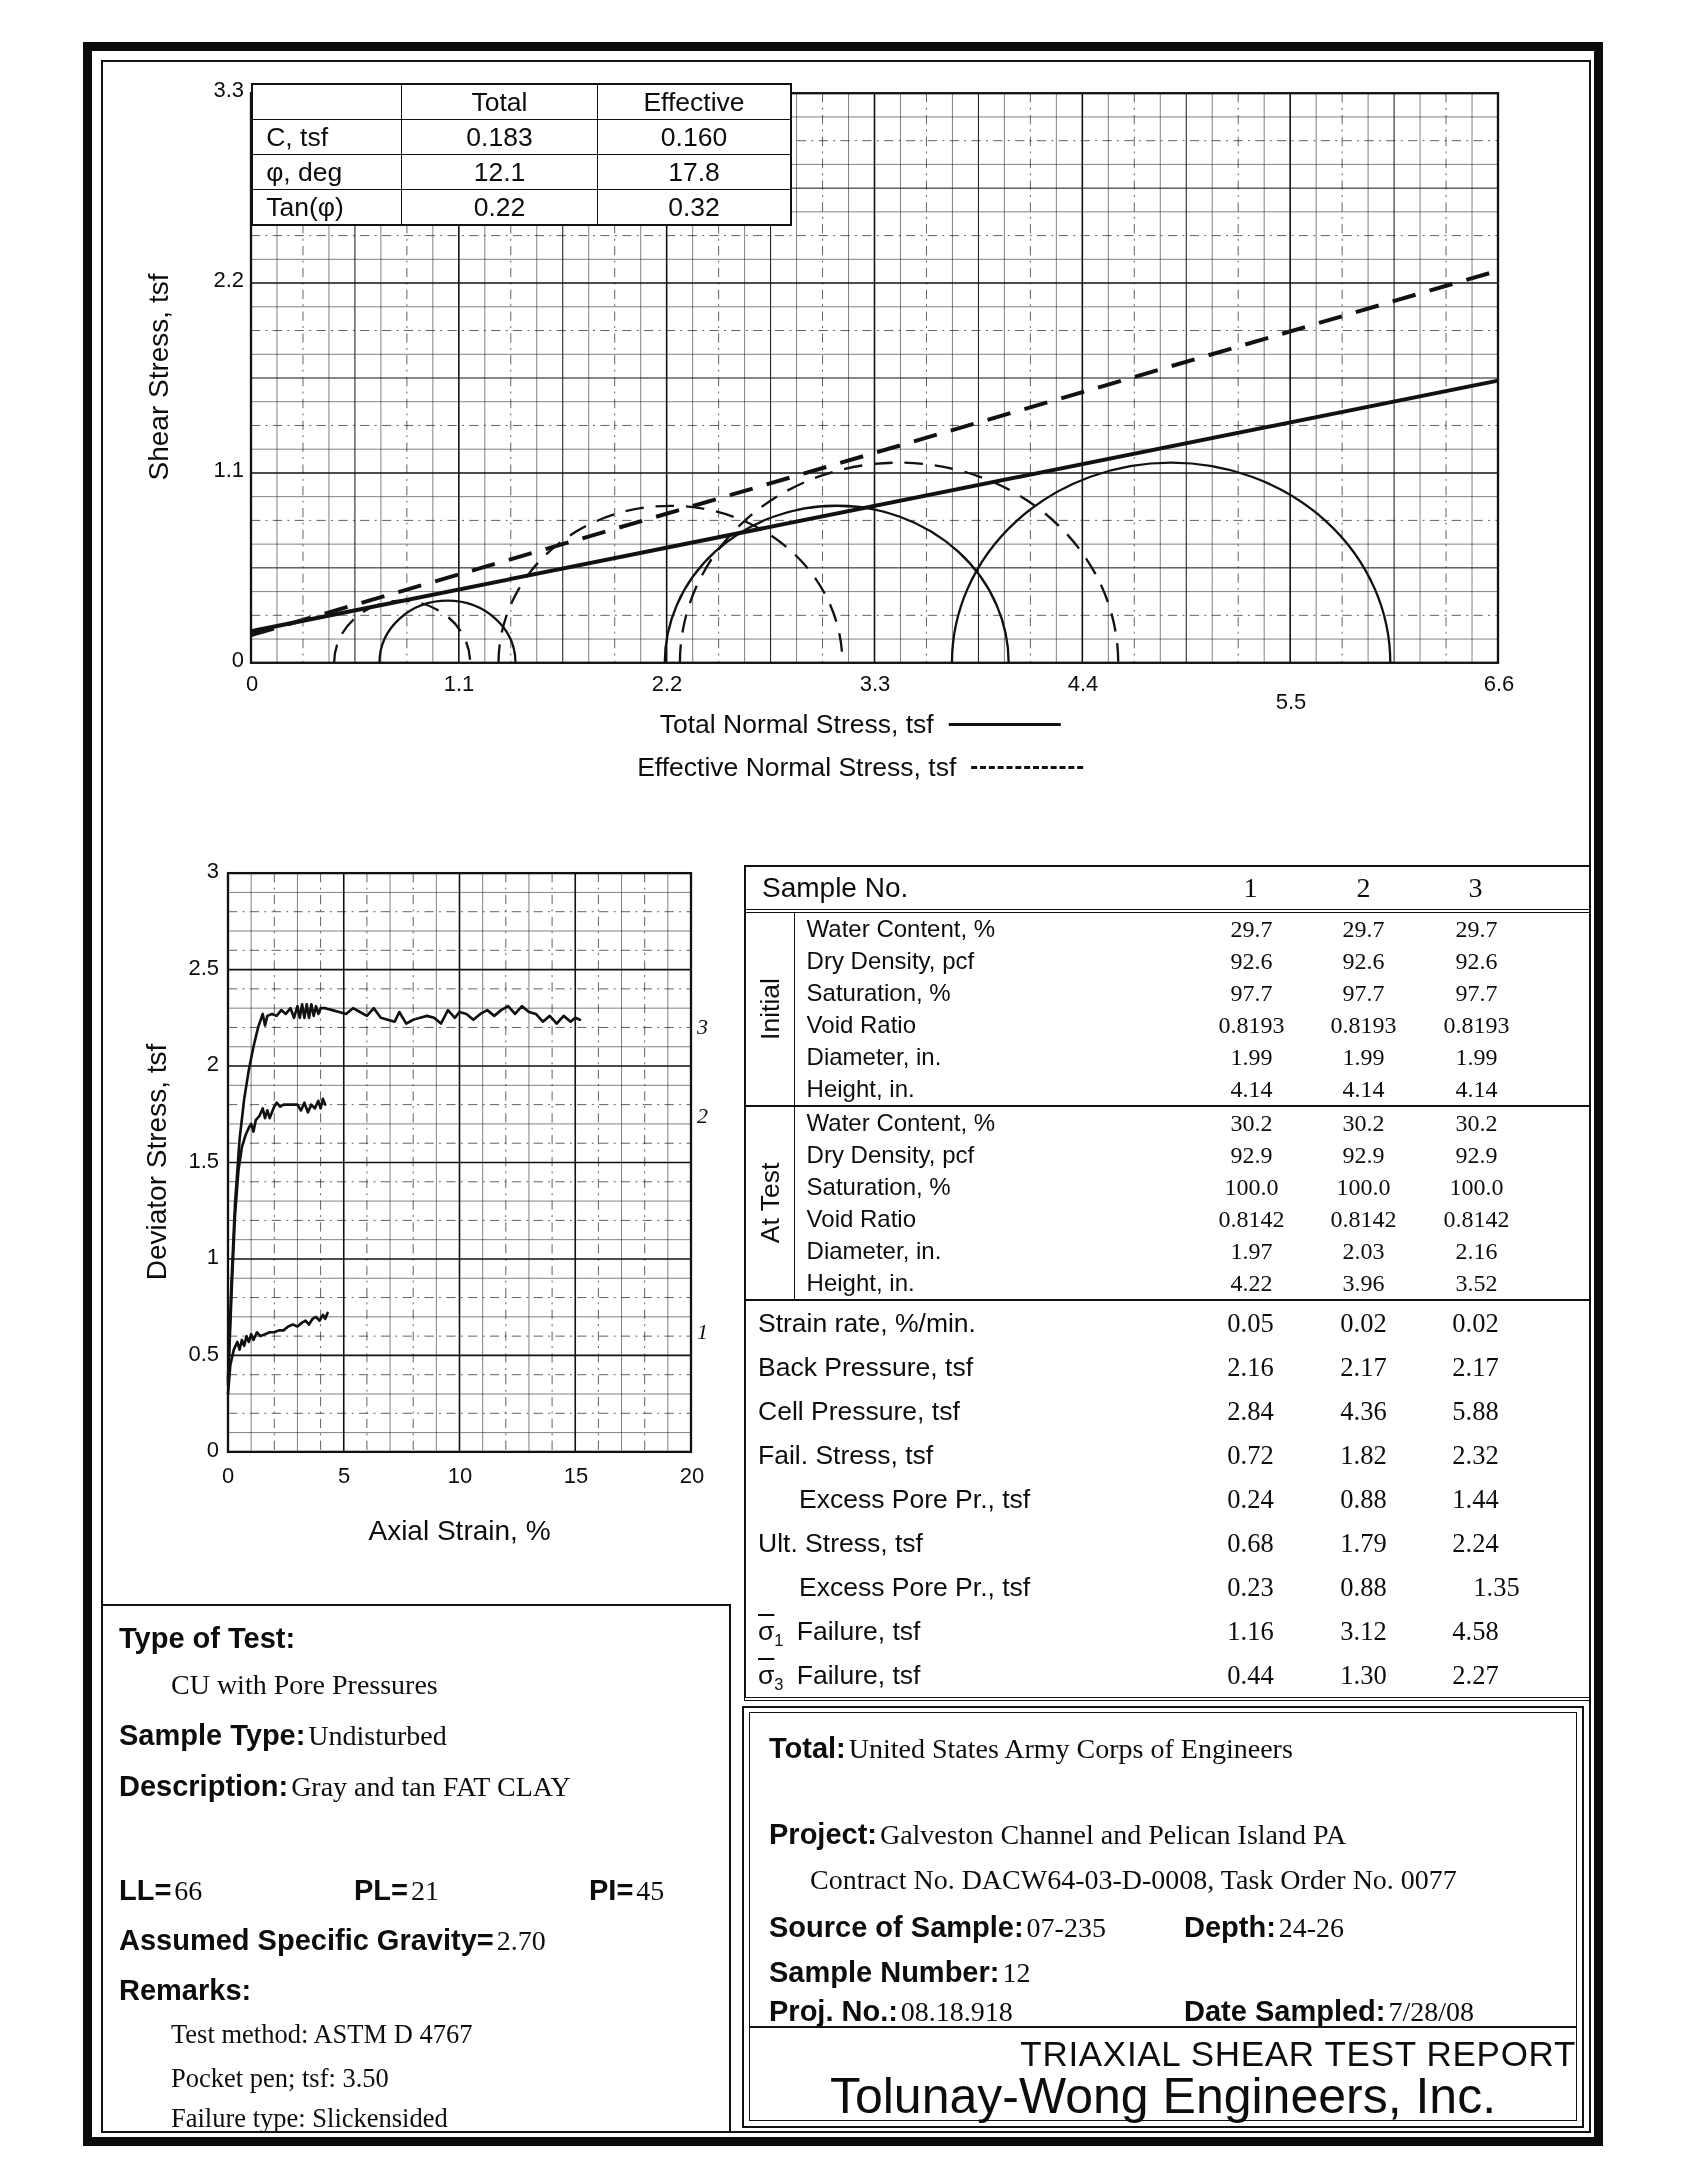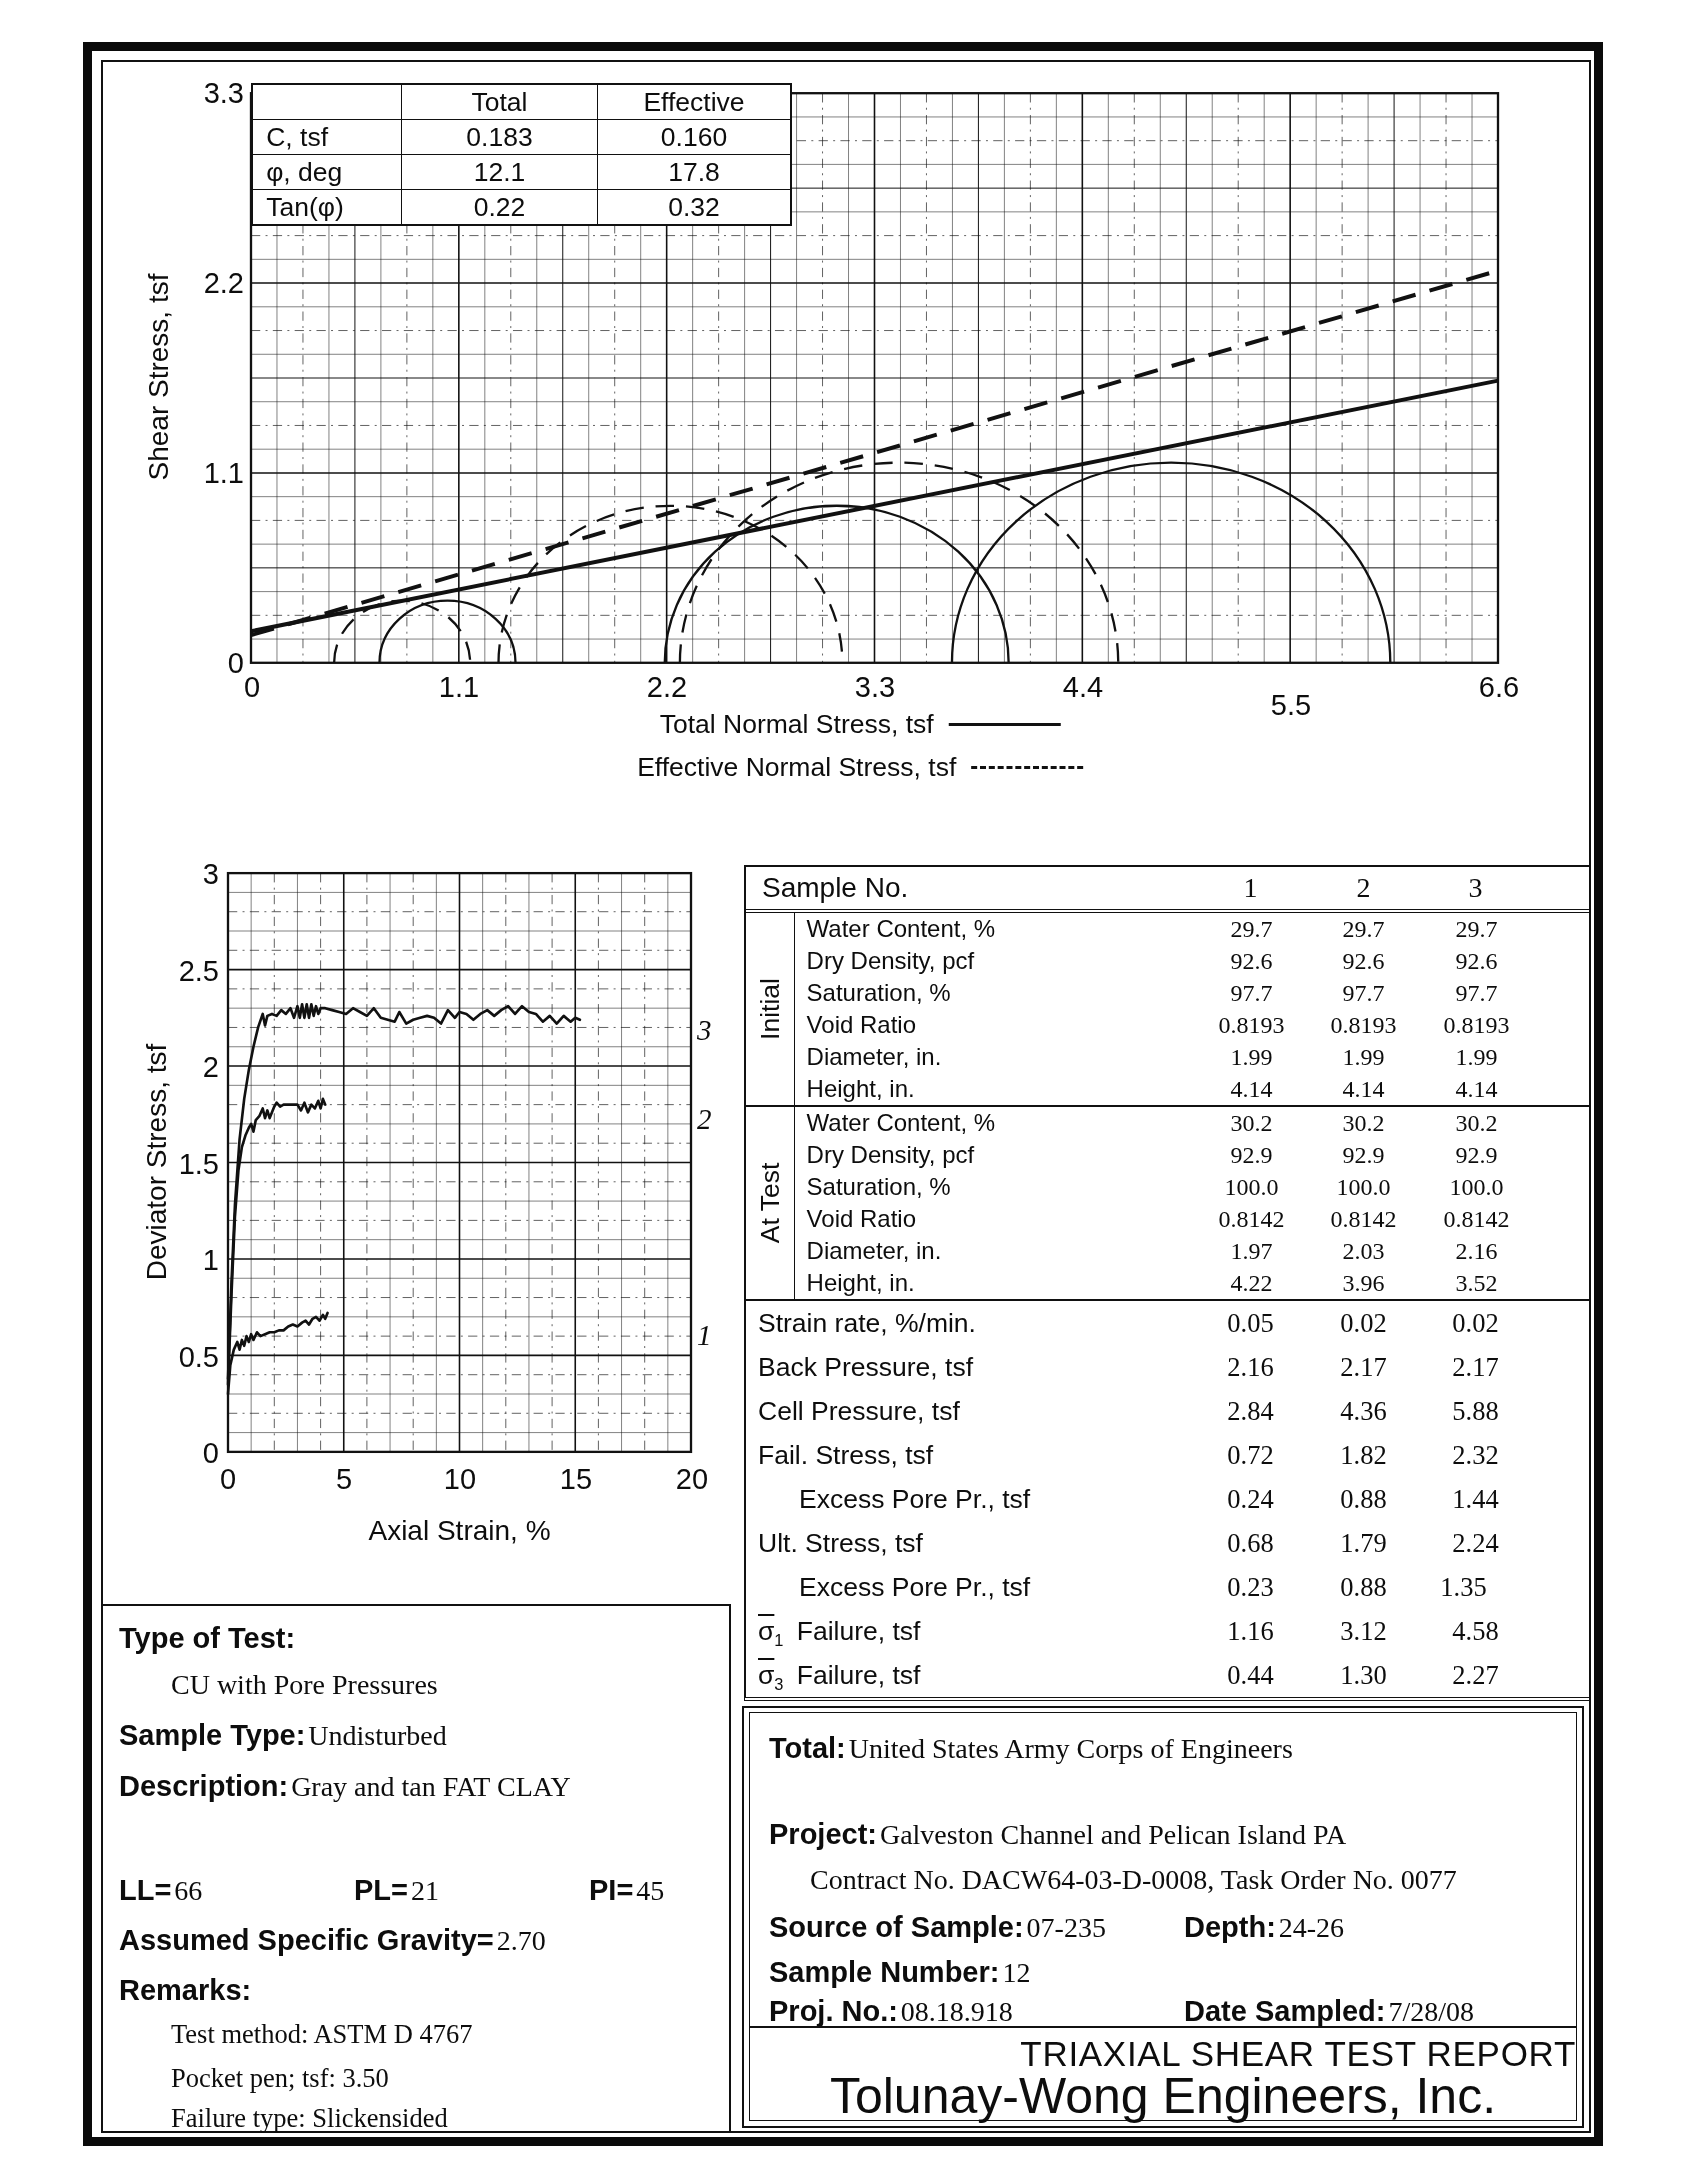--- a/index.html
+++ b/index.html
@@ -1,21 +1,21 @@
 <!DOCTYPE html>
 <html style="font-size:10.6px"><head>
 <meta charset="utf-8">
 <style>
   html,body{margin:0;padding:0;background:#e8e8e6;}
   #page{position:relative;width:1694px;height:2183px;background:#ffffff;
         font-family:"Liberation Sans",sans-serif;color:#0d0d0d;overflow:hidden;}
   .abs{position:absolute;}
   .sans{font-family:"Liberation Sans",sans-serif;}
   .serif{font-family:"Liberation Serif",serif;}
-  .tick{position:absolute;font-size:29px;text-align:center;white-space:nowrap;}
+  .tick{position:absolute;font-size:22px;text-align:center;white-space:nowrap;}
   .tick.right{text-align:right;}
   .rot{transform:translate(-50%,-50%) rotate(-90deg);transform-origin:center center;white-space:nowrap;}
   .ovl{text-decoration:overline;}
   sub{font-size:0.62em;}
 
   
   #border-outer{left:83px;top:42px;width:1520px;height:2104px;border:9.3px solid #0a0a0a;box-sizing:border-box;}
   #border-inner{left:101px;top:60px;width:1490px;height:2073px;border:2.6px solid #111;box-sizing:border-box;}
 
   
@@ -402,21 +402,21 @@
       <div class="st-row">
         <span class="lbl sans">Ult. Stress, tsf</span>
         <div class="st-vcell" style="left: 455px;">0.68</div>
         <div class="st-vcell" style="left: 568px;">1.79</div>
         <div class="st-vcell" style="left: 680px;">2.24</div>
       </div>
       <div class="st-row indent">
         <span class="lbl sans">Excess Pore Pr., tsf</span>
         <div class="st-vcell" style="left: 455px;">0.23</div>
         <div class="st-vcell" style="left: 568px;">0.88</div>
-        <div class="st-vcell" style="left: 668px;">1.35</div>
+        <div class="st-vcell" style="left: 701px;">1.35</div>
       </div>
       <div class="st-row">
         <span class="lbl sans"><span class="ovl">σ</span><sub>1</sub> Failure, tsf</span>
         <div class="st-vcell" style="left: 455px;">1.16</div>
         <div class="st-vcell" style="left: 568px;">3.12</div>
         <div class="st-vcell" style="left: 680px;">4.58</div>
       </div>
       <div class="st-row">
         <span class="lbl sans"><span class="ovl">σ</span><sub>3</sub> Failure, tsf</span>
         <div class="st-vcell" style="left: 455px;">0.44</div>

